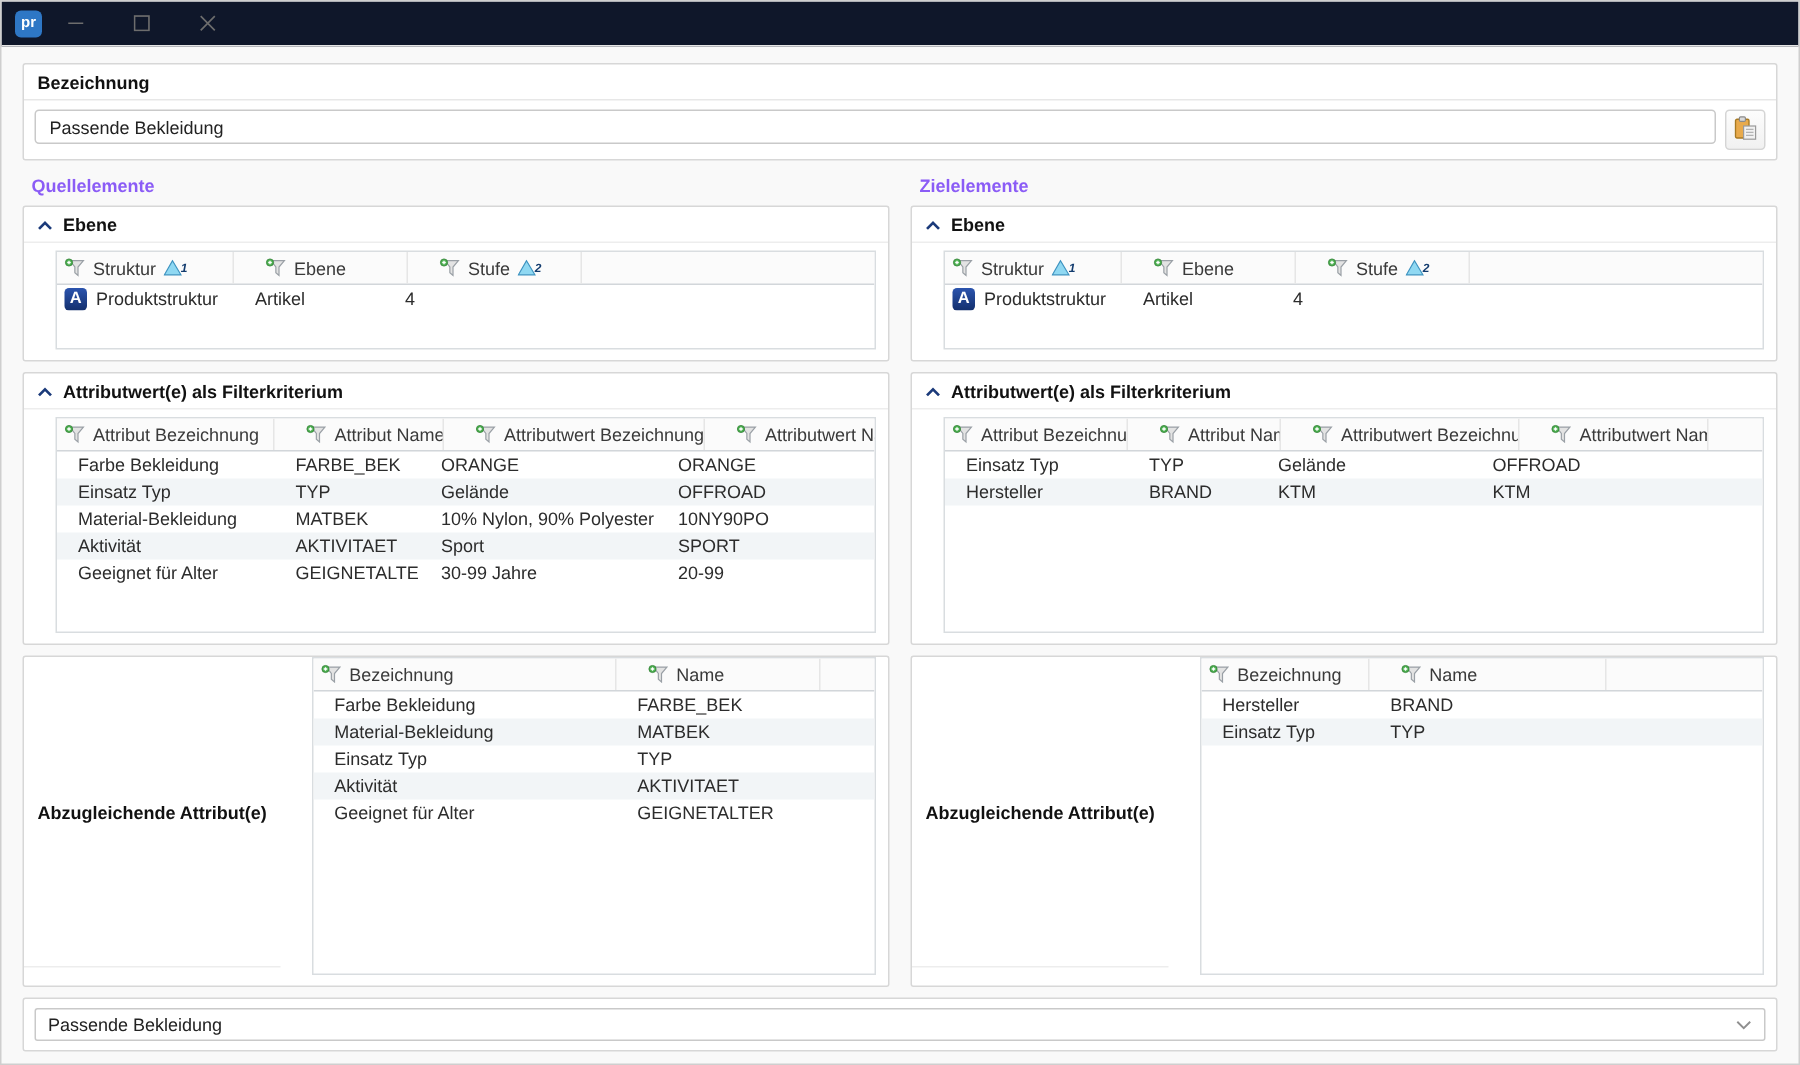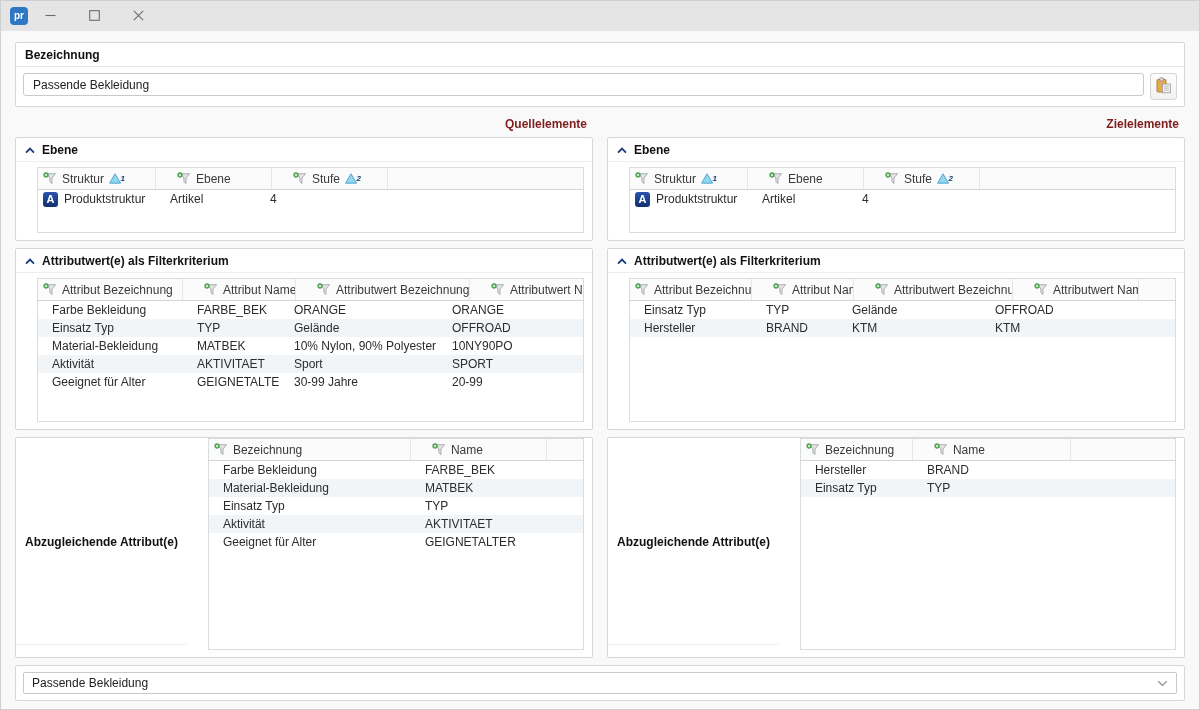--- a/index.html
+++ b/index.html
@@ -3,21 +3,21 @@
 <meta charset="utf-8">
 <style>
   * { box-sizing: border-box; margin: 0; padding: 0; }
   html,body { width:1200px; height:710px; }
   body { font-family:"Liberation Sans", sans-serif; background:#e9e9e9; }
 
   .window { width:1200px; height:710px; background:#f9f9f9; border:1px solid #cfcfcf;
             display:flex; flex-direction:column; overflow:hidden; }
 
   
-  .titlebar { height:30px; flex:none; background:#e5e5e5; border-bottom:1px solid #e6e6e6;
+  .titlebar { height:30px; flex:none; background:#0f172a; border-bottom:1px solid #e6e6e6;
               display:flex; align-items:center; padding:0 0 0 9px; }
   .app-icon { width:18px; height:18px; border-radius:4px; background:#2e77c5; color:#fff;
               font-size:10px; font-weight:bold; text-align:center; line-height:18px; flex:none; }
   .win-title { margin-left:8px; font-size:13px; color:#7b7b7b; flex:1; }
   .win-controls { display:flex; height:100%; }
   .win-btn { width:44px; height:100%; display:flex; align-items:center; justify-content:center;
              color:#6d6d6d; cursor:default; }
   .win-btn svg { display:block; }
 
   
@@ -29,21 +29,21 @@
   .panel-body { padding:6px 7px; display:flex; align-items:flex-start; gap:6px; }
   .text-input { flex:1; height:23px; border:1px solid #c9c9c9; border-radius:3px;
                 padding:0 9px; font:12px "Liberation Sans", sans-serif; color:#222; background:#fff; }
   .icon-btn { width:27px; height:27px; flex:none; border:1px solid #d5d5d5; border-radius:3px;
               background:linear-gradient(#fdfdfd,#f1f1f1); display:flex; align-items:center;
               justify-content:center; cursor:pointer; }
 
   
   .columns { display:flex; gap:14px; margin-top:9px; flex:1; min-height:0; }
   .col { flex:1; min-width:0; display:flex; flex-direction:column; }
-  .col-heading { font-size:12px; font-weight:bold; color:#7f1d1d; padding:1px 6px 6px; flex:none;text-align:right; }
+  .col-heading { font-size:12px; font-weight:bold; color:#8b5cf6; padding:1px 6px 6px; flex:none; }
 
   .groupbox { background:#fff; border:1px solid #d7d7d7; border-radius:2px; margin-bottom:7px;
               padding-bottom:7px; flex:none; }
   .groupbox.grow { flex:1; min-height:0; margin-bottom:0; display:flex; }
   .group-header { display:flex; align-items:center; gap:7px; padding:5px 9px 4px;
                   font-size:12px; font-weight:bold; color:#111;
                   border-bottom:1px solid #ededed; margin-bottom:5px; flex:none; }
   .chev-up { display:inline-flex; }
 
   

